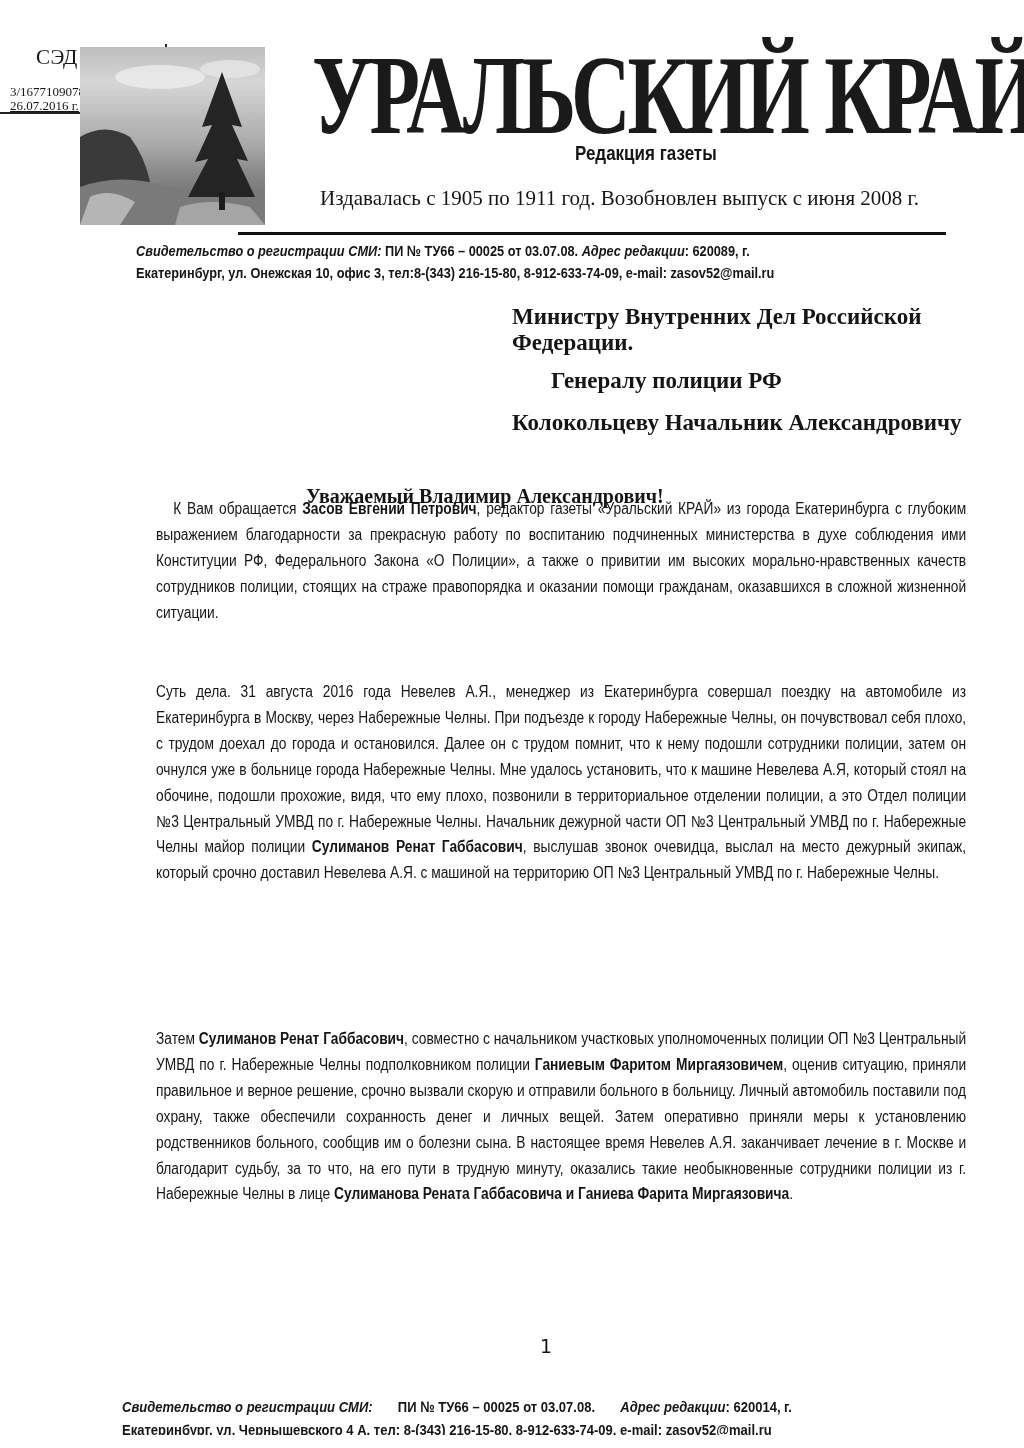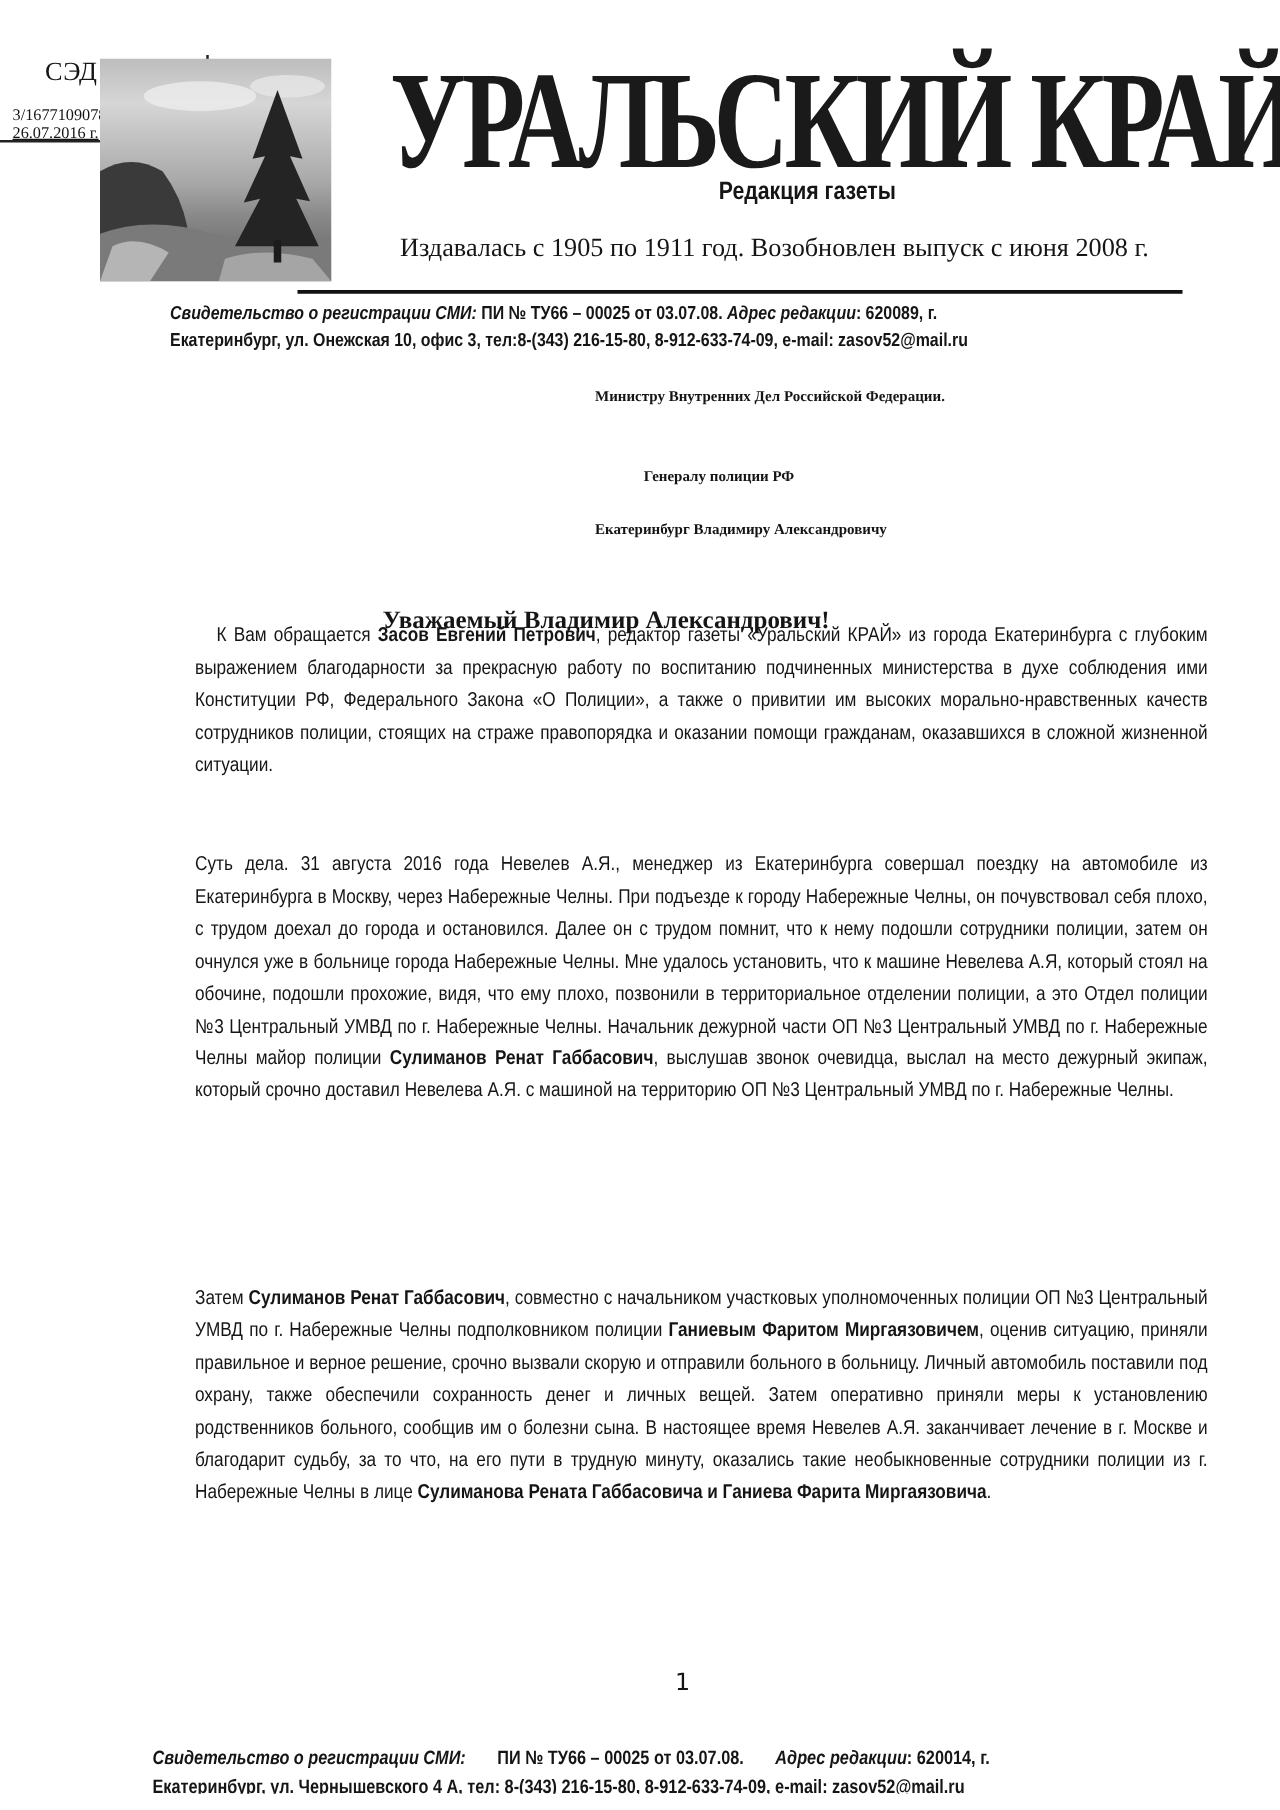--- a/index.html
+++ b/index.html
@@ -31,21 +31,21 @@
   .rule-top { position: absolute; left: 238px; top: 232px; width: 708px; height: 3px; background: #111; }
 
   .reg-line { position: absolute; left: 136px; font-size: 15px; font-weight: bold;
               font-family: "Liberation Sans", sans-serif; white-space: nowrap;
               transform: scaleX(0.85); transform-origin: left top; }
   .reg-line.r1 { top: 242px; }
   .reg-line.r2 { top: 264px; }
   .ital { font-style: italic; }
 
   
-  .addressee { position: absolute; left: 476px; width: 460px; font-size: 12px; font-weight: bold; line-height: 26px; }
+  .addressee { position: absolute; left: 512px; width: 460px; font-size: 23px; font-weight: bold; line-height: 26px; }
   .addr1 { top: 304px; }
   .addr2 { top: 368px; margin-left: 39px; }
   .addr3 { top: 410px; }
   .greeting { position: absolute; left: 306px; top: 453px; font-size: 20px; font-weight: bold; white-space: nowrap; margin-top: 32px; }
 
   
   .para { position: absolute; left: 156px; width: 810px; font-size: 16px; line-height: 25.9px;
           text-align: justify; font-family: "Liberation Sans", sans-serif; }
   .para .inner { display: block; transform: scaleX(0.86); transform-origin: left top; width: 942px; }
   .p1 { top: 496px; text-indent: 0; }
@@ -90,21 +90,21 @@
 <div class="history">Издавалась с 1905 по 1911 год. Возобновлен выпуск с июня 2008 г.</div>
 <div class="rule-top"></div>
 
 <div class="reg-line r1">
   <span class="ital">Свидетельство о регистрации СМИ:</span><span> ПИ № ТУ66 – 00025 от 03.07.08. </span><span class="ital">Адрес редакции</span><span>: 620089, г.</span>
 </div>
 <div class="reg-line r2">Екатеринбург, ул. Онежская 10, офис 3, тел:8-(343) 216-15-80,  8-912-633-74-09, e-mail: zasov52@mail.ru</div>
 
 <div class="addressee addr1">Министру Внутренних Дел Российской Федерации.</div>
 <div class="addressee addr2">Генералу полиции РФ</div>
-<div class="addressee addr3">Екатеринбург Владимиру Александровичу</div>
+<div class="addressee addr3">Колокольцеву Начальник Александровичу</div>
 
 <div class="greeting">Уважаемый Владимир Александрович!</div>
 
 <div class="para p1">
   <span class="inner">
     <span>К Вам обращается </span><b>Засов Евгений Петрович</b><span>, редактор газеты «Уральский КРАЙ» из города Екатеринбурга с глубоким выражением благодарности за прекрасную работу по воспитанию подчиненных министерства в духе соблюдения ими Конституции РФ, Федерального Закона «О Полиции», а также о привитии им высоких морально-нравственных качеств сотрудников полиции, стоящих на страже правопорядка и оказании помощи гражданам, оказавшихся в сложной жизненной ситуации.</span>
   </span>
 </div>
 
 <div class="para p2">

